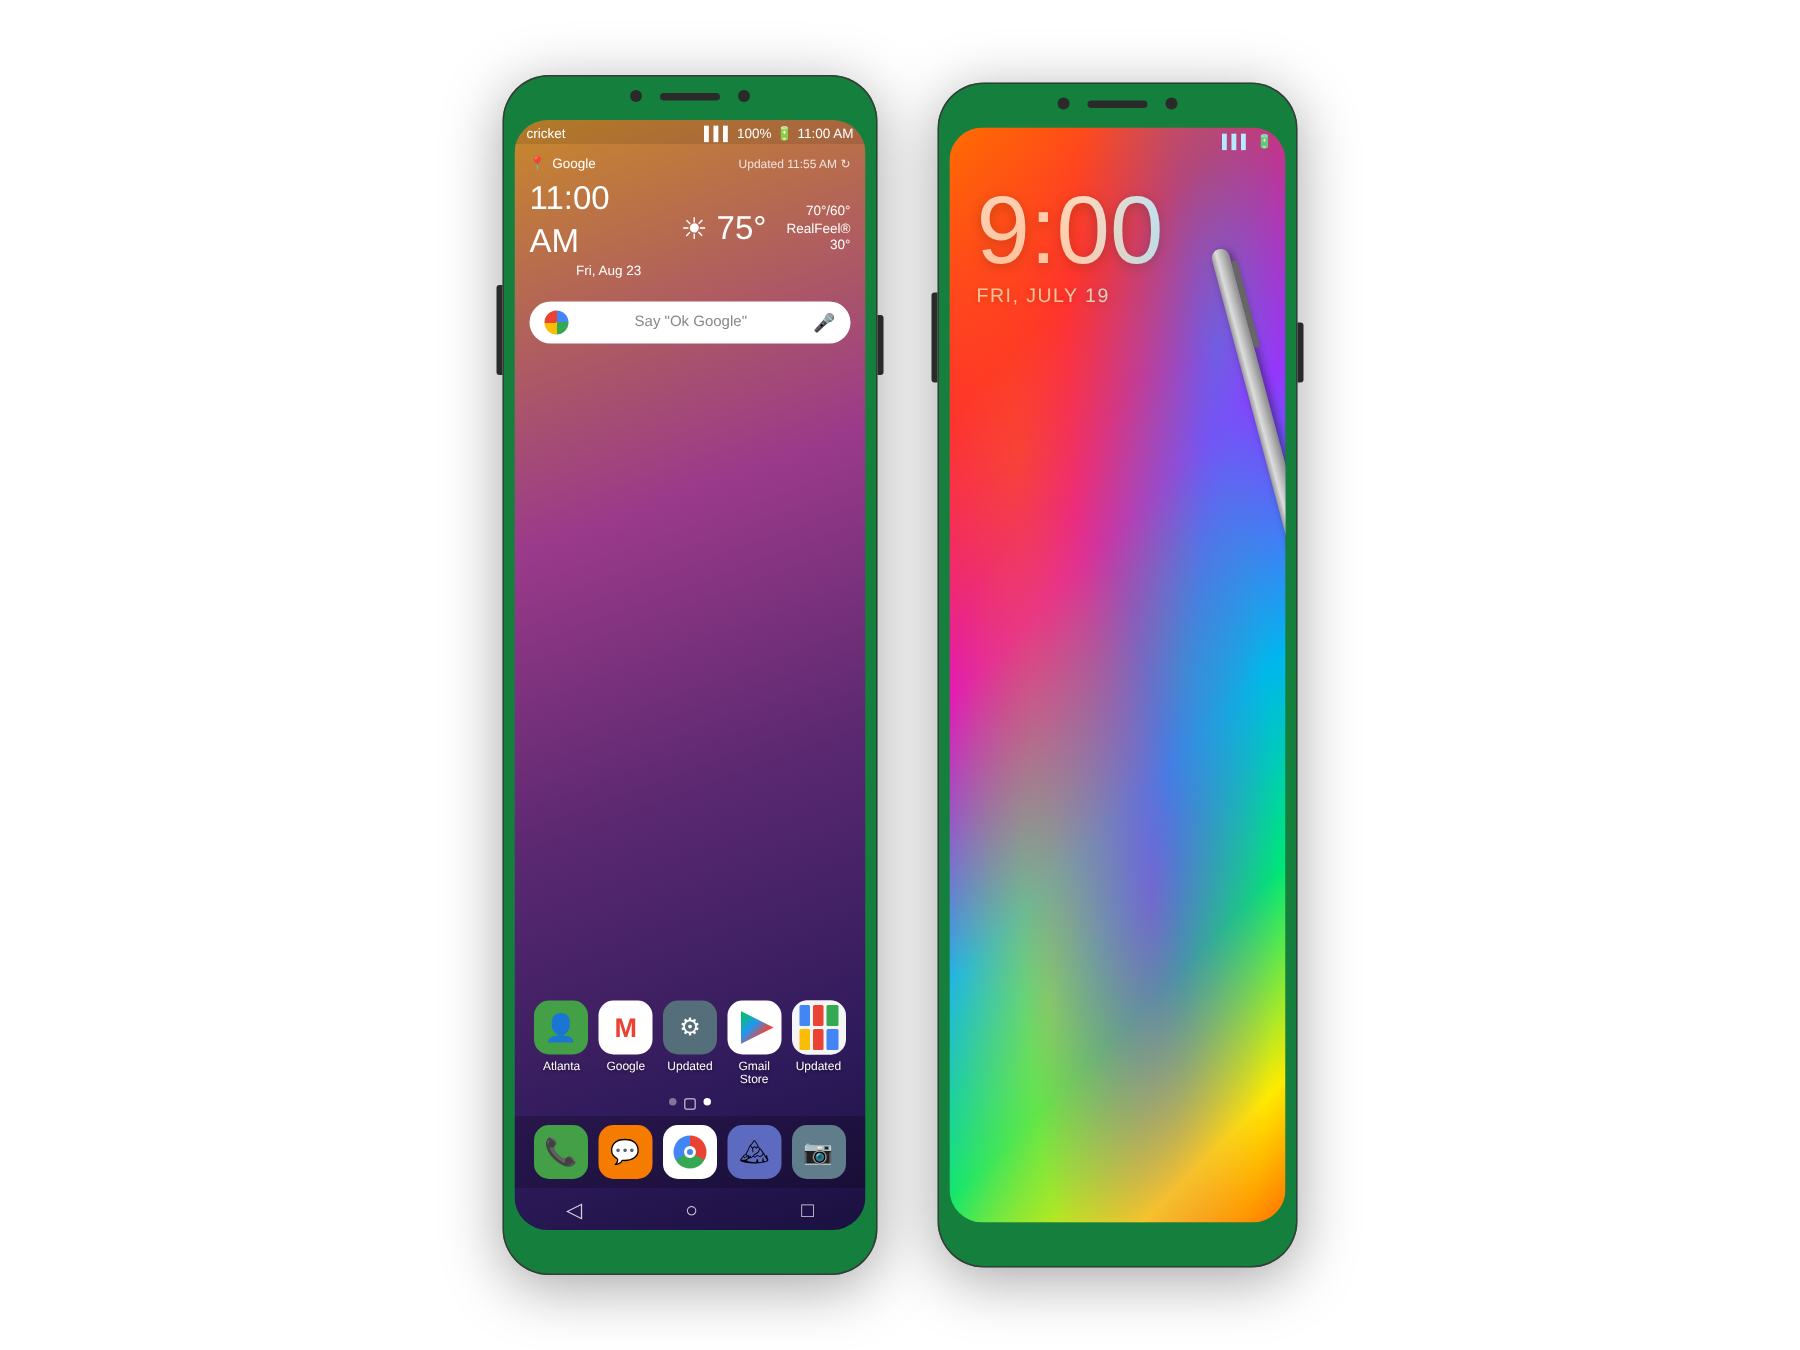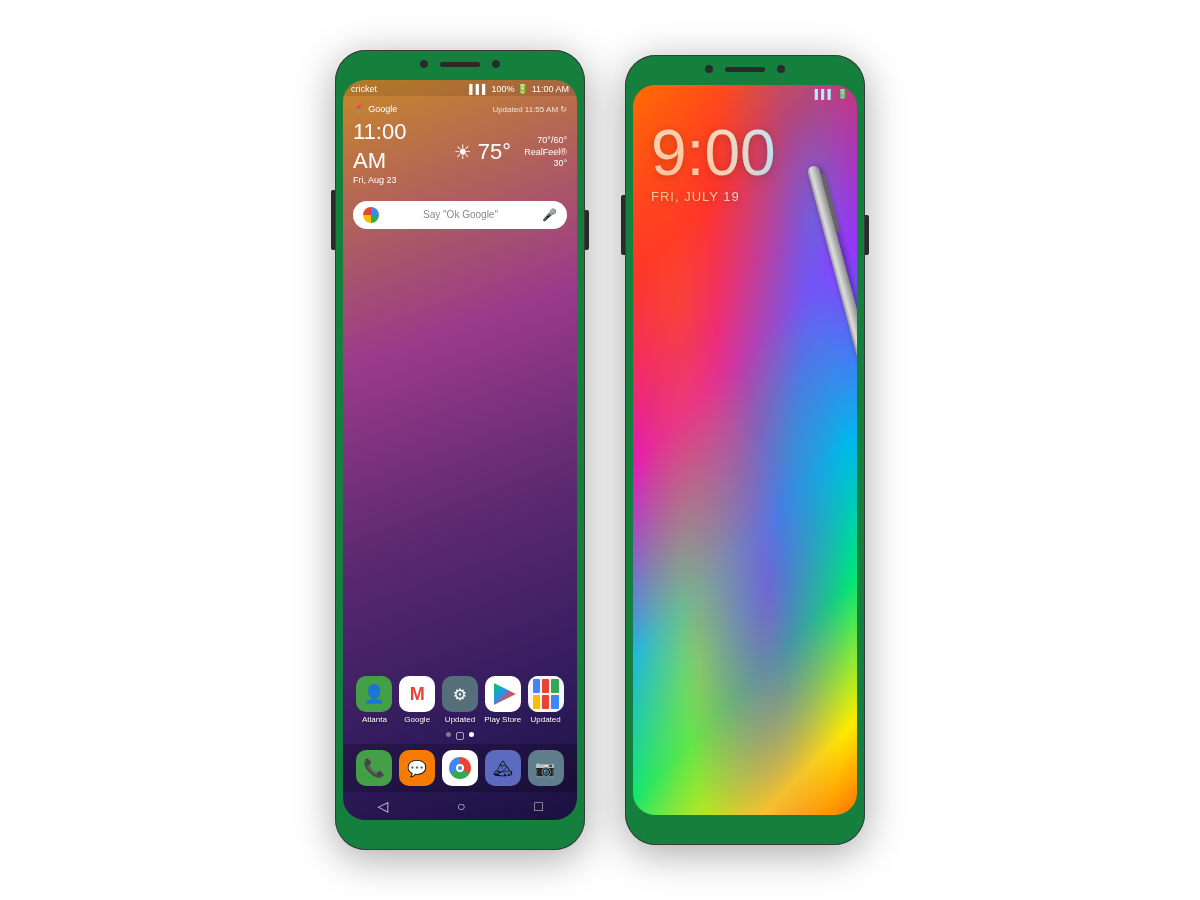--- a/index.html
+++ b/index.html
@@ -136,21 +136,21 @@
       color: rgba(255,255,255,0.8);
       margin-bottom: 2px;
     }
     .weather-main {
       display: flex;
       align-items: center;
       gap: 8px;
     }
     .weather-time-date { font-size: 10px; line-height: 1.3; }
     .weather-time { font-size: 22px; font-weight: 300; }
-    .weather-date { font-size: 9px; }
+    .weather-date { font-size: 9px; margin-left: 31px; }
     .weather-temp-block {
       display: flex;
       align-items: center;
       gap: 6px;
     }
     .sun-icon { font-size: 20px; }
     .weather-temp { font-size: 22px; font-weight: 300; }
     .weather-hilo { font-size: 9px; text-align: right; line-height: 1.3; }
 
     
@@ -473,21 +473,21 @@
           <div class="app-icon-img ic-settings">
             <span class="settings-gear">⚙</span>
           </div>
           <span class="app-label">Updated</span>
         </div>
 
         <div class="app-icon">
           <div class="app-icon-img" style="background:white; overflow:hidden;">
             <div style="width:22px;height:22px;background:linear-gradient(135deg,#00c853 0%,#2196f3 40%,#f44336 70%,#ffeb3b 100%);clip-path:polygon(0 0,100% 50%,0 100%);margin-left:4px;"></div>
           </div>
-          <span class="app-label">Play Store</span>
+          <span class="app-label">Gmail Store</span>
         </div>
 
         <div class="app-icon">
           <div class="app-icon-img" style="background:#f5f5f5;padding:2px;">
             <div class="google-apps-grid">
               <div class="g-cell" style="background:#4285f4;"></div>
               <div class="g-cell" style="background:#ea4335;"></div>
               <div class="g-cell" style="background:#34a853;"></div>
               <div class="g-cell" style="background:#fbbc04;"></div>
               <div class="g-cell" style="background:#ea4335;"></div>

